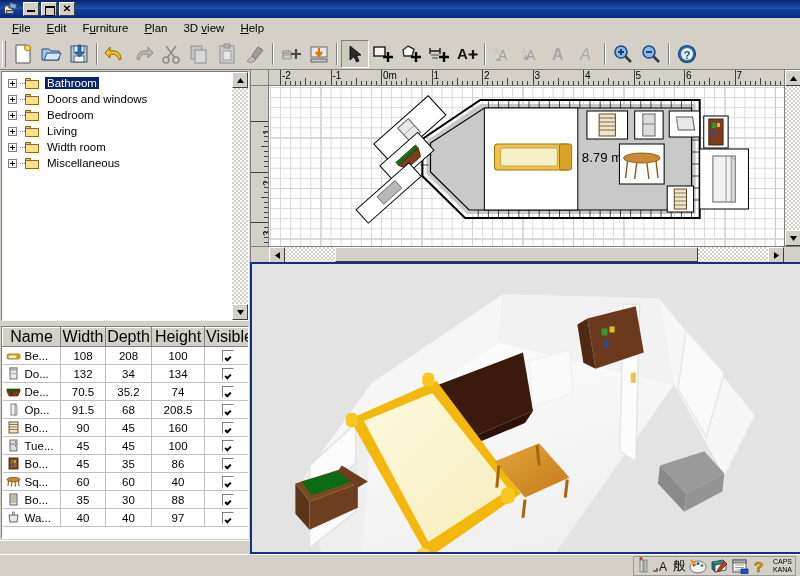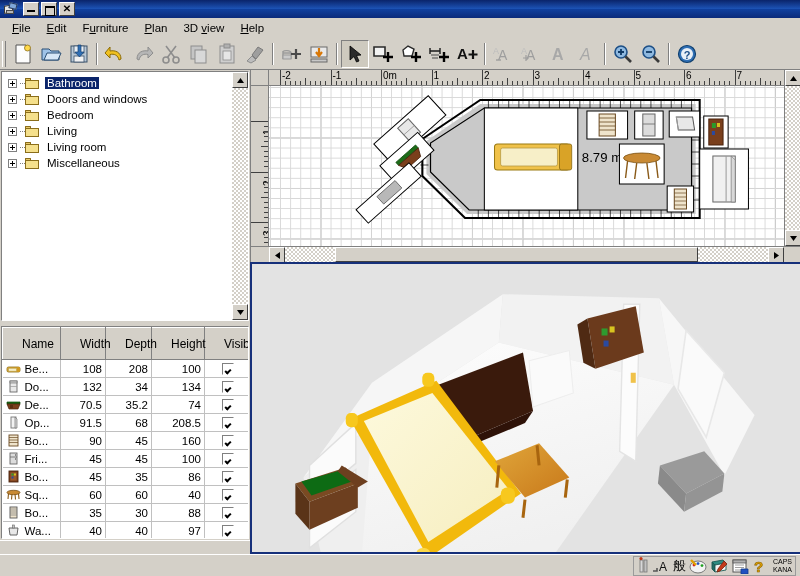--- a/index.html
+++ b/index.html
@@ -150,33 +150,33 @@
   
   .table-wrap {
     flex:1; margin:1px; min-height:0;
     background:#fff;
     border-top:1px solid #808080; border-left:1px solid #808080;
     border-right:1px solid #fff; border-bottom:1px solid #fff;
     display:flex; flex-direction:column; overflow:hidden;
   }
   table.furn { border-collapse:collapse; width:100%; table-layout:fixed; }
   table.furn th {
-    background:#d4d0c8; font-size:12px; font-weight:normal; color:#000;
-    height:32px; padding:0 19px;
+    background:#d4d0c8; font-size:16px; font-weight:normal; color:#000;
+    height:19px; padding:0 1px;
     border-top:1px solid #fff; border-left:1px solid #fff;
     border-right:1px solid #808080; border-bottom:1px solid #808080;
     text-align:center;
   }
   table.furn td {
     height:18px; font-size:11.5px; padding:0 3px;
     border-right:1px solid #c0c0c0; border-bottom:1px solid #c0c0c0;
     background:#fff; color:#000; overflow:hidden; white-space:nowrap;
   }
   td.c-name { text-align:left; padding-left:2px; }
-  td.c-num { text-align:right; }
+  td.c-num { text-align:center; }
   td.c-vis { text-align:center; }
   .namecell { display:flex; align-items:center; gap:4px; }
   .ficon { width:15px; height:14px; flex:none; position:relative; }
   .chk {
     display:inline-block; width:12px; height:12px; background:#fff;
     border-top:1px solid #808080; border-left:1px solid #808080;
     border-right:1px solid #fff; border-bottom:1px solid #fff;
     position:relative; vertical-align:middle;
   }
   .chk::after {
@@ -536,21 +536,21 @@
             </div>
             <div class="tree-row">
               <span class="expander">
                 <i></i>
               </span>
               <span class="dots"></span>
               <span class="folder">
                 <span class="tab"></span>
                 <span class="body"></span>
               </span>
-              <span class="tree-label">Living room</span>
+              <span class="tree-label">Width room</span>
             </div>
             <div class="tree-row">
               <span class="expander">
                 <i></i>
               </span>
               <span class="dots"></span>
               <span class="folder">
                 <span class="tab"></span>
                 <span class="body"></span>
               </span>
@@ -675,21 +675,21 @@
               </tr>
               <tr>
                 <td class="c-name">
                   <span class="namecell">
                     <span class="ficon"><svg width="15" height="13" viewBox="0 0 15 13">
                         <rect x="4" y="1" width="7" height="11" fill="#dcdcdc" stroke="#666" stroke-width="0.9"></rect>
                         <line x1="4" y1="5" x2="11" y2="5" stroke="#666" stroke-width="0.8"></line>
                         <rect x="9" y="2" width="1" height="2" fill="#888"></rect>
                         <rect x="9" y="6" width="1" height="2" fill="#888"></rect>
                       </svg></span>
-                    <span>Fri...</span>
+                    <span>Tue...</span>
                   </span>
                 </td>
                 <td class="c-num">45</td>
                 <td class="c-num">45</td>
                 <td class="c-num">100</td>
                 <td class="c-vis"><span class="chk"></span></td>
               </tr>
               <tr>
                 <td class="c-name">
                   <span class="namecell">

